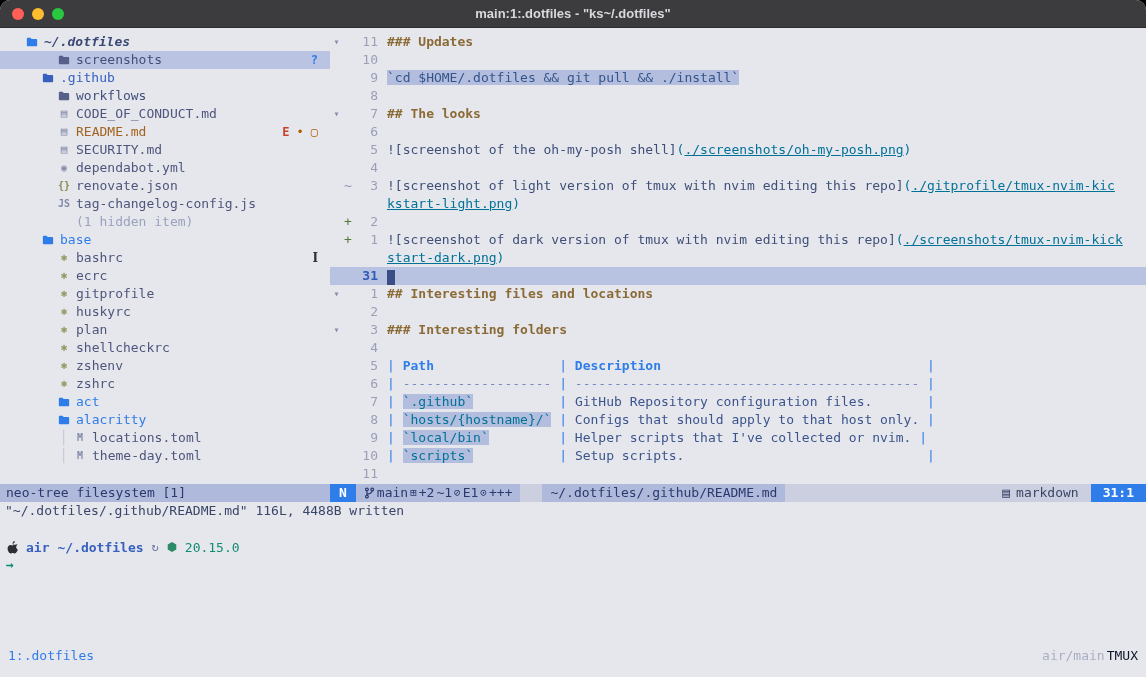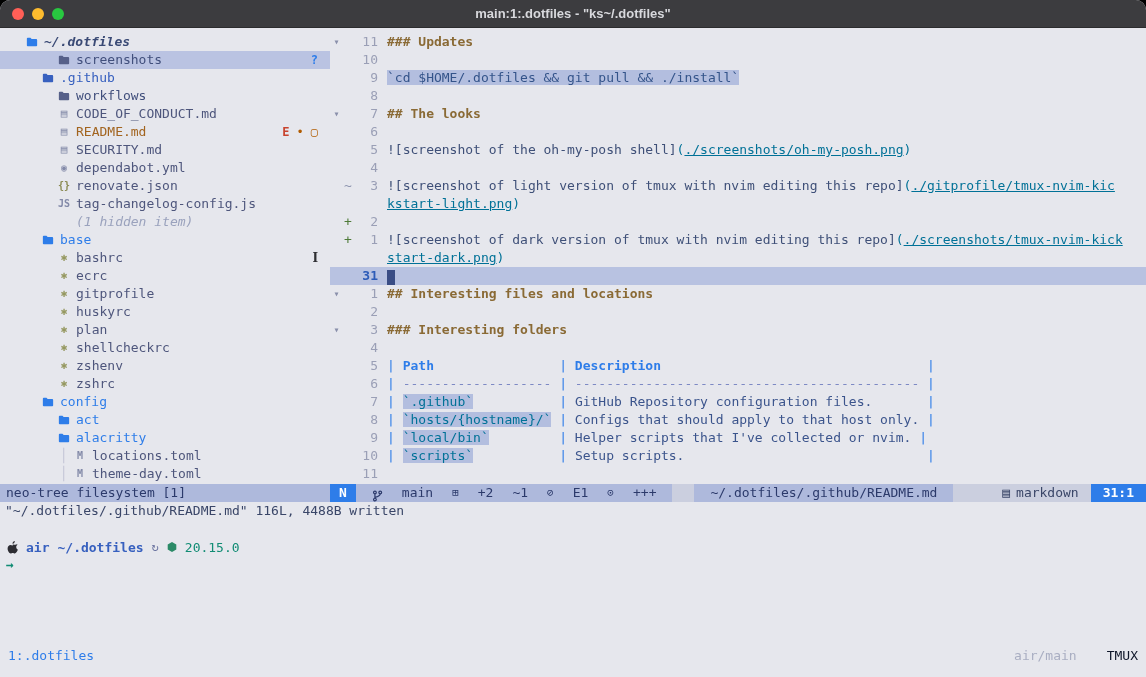--- a/index.html
+++ b/index.html
@@ -34,21 +34,21 @@
   .guide{width:16px;flex:none;text-align:center;color:#c3c6d6}
   .lbl{color:var(--filec)}
   .trow.root .lbl{color:#3a4a75;font-weight:bold;font-style:italic}
   .trow.root .icn,.trow.dir .icn{color:var(--blue)}
   .trow.dir .lbl{color:var(--blue)}
   .trow.dir-open .icn{color:#3760bf}
   .trow.dir-open .lbl{color:#3760bf}
   .trow.dir-plain .icn{color:#566089}
   .trow.dir-plain .lbl{color:#414f7c}
   .trow.file-mod .lbl{color:var(--filemod)}
-  .trow.hidden .lbl{color:var(--hiddenc);font-style:italic}
+  .trow.hidden .lbl{color:var(--hiddenc);}
   .icn-shell{color:#959860;font-size:11px}
   .icn-js,.icn-toml{font-size:10px;font-weight:bold}
   .icn-json{font-size:10px;font-weight:bold;color:#8a8a52}
   .icn-markdown{font-size:11px}
   .icn-yaml{font-size:10px}
   .badges{margin-left:auto;margin-right:12px;display:flex;gap:7px}
   .badge{font-size:12px}
   .b-blue{color:var(--blue);font-weight:bold}
   .b-red{color:var(--red);font-weight:bold}
   .b-orange{color:var(--orange)}
@@ -75,21 +75,21 @@
   .sg-urlu{color:var(--teal);text-decoration:underline}
   .sg-pipe{color:var(--blue)}
   .sg-th{color:var(--blue);font-weight:bold}
   .sg-cell{color:var(--cellc)}
   .sg-dash{color:var(--dashc)}
   .sg-plain{color:var(--cellc)}
   
   .statusline{position:absolute;left:0;right:0;bottom:0;height:18px;display:flex;
     align-items:stretch;line-height:18px;background:var(--slbg);color:var(--slfg)}
   .sl-mode{background:var(--blue);color:#fff;font-weight:bold;padding:0 9px}
-  .sl-seg{background:var(--segbg);padding:0 16px;display:flex;gap:19px;align-items:flex-end}
+  .sl-seg{background:var(--segbg);padding:0 8px;display:flex;gap:2px;align-items:center}
   .sl-path{margin-left:22px}
   .sl-fill{flex:1}
   .sl-ico{display:inline-flex;align-items:center;font-size:11px;color:var(--slfg)}
   .sl-ft{display:flex;gap:6px;align-items:center;padding:0 12px;color:#3a4668}
   .sl-pos{background:var(--blue);color:#fff;font-weight:bold;padding:0 12px;display:flex;align-items:center}
   
   .cmdline{position:absolute;top:474px;left:0;right:0;height:18px;line-height:18px;
     color:#3a4668;padding-left:5px;white-space:pre}
   .prompt-line{position:absolute;top:510px;left:6px;height:18px;display:flex;gap:8px;align-items:center}
   .p-host,.p-cwd{color:#3760bf;font-weight:bold}
@@ -97,21 +97,21 @@
   .p-node{color:#2b8a67;display:inline-flex;align-items:center}
   .p-ver{color:var(--green)}
   .apple{color:#2d2d33;display:inline-flex;align-items:center}
   .prompt-arrow{position:absolute;top:528px;left:6px;height:18px;line-height:18px;
     color:var(--green);font-weight:bold}
   
   .tmuxbar{position:absolute;top:617px;left:0;right:0;height:20px;display:flex;
     align-items:center;padding:0 8px}
   .tm-left{color:var(--blue)}
   .tm-fill{flex:1}
-  .tm-session{color:#a9aec2;margin-right:30px}
+  .tm-session{color:#a9aec2;margin-right:2px}
   .tm-label{color:#0f172a}
 </style>
 </head>
 <body>
 
 <div class="window">
   <div class="titlebar">
     <div class="lights">
       <span class="light l-red"></span>
       <span class="light l-yellow"></span>
@@ -147,23 +147,20 @@
                 <path fill="currentColor" d="M1 1.5C1 .9 1.4.5 2 .5h3.2l1.4 1.6H12c.6 0 1 .4 1 1v6.4c0 .6-.4 1-1 1H2c-.6 0-1-.4-1-1z"></path>
               </svg></span><span class="lbl">base</span></div>
           <div class="trow file" style="padding-left: 56px;"><span class="icn icn-shell">✱</span><span class="lbl">bashrc</span><span class="badges"><span class="badge b-ibeam">I</span></span></div>
           <div class="trow file" style="padding-left: 56px;"><span class="icn icn-shell">✱</span><span class="lbl">ecrc</span></div>
           <div class="trow file" style="padding-left: 56px;"><span class="icn icn-shell">✱</span><span class="lbl">gitprofile</span></div>
           <div class="trow file" style="padding-left: 56px;"><span class="icn icn-shell">✱</span><span class="lbl">huskyrc</span></div>
           <div class="trow file" style="padding-left: 56px;"><span class="icn icn-shell">✱</span><span class="lbl">plan</span></div>
           <div class="trow file" style="padding-left: 56px;"><span class="icn icn-shell">✱</span><span class="lbl">shellcheckrc</span></div>
           <div class="trow file" style="padding-left: 56px;"><span class="icn icn-shell">✱</span><span class="lbl">zshenv</span></div>
           <div class="trow file" style="padding-left: 56px;"><span class="icn icn-shell">✱</span><span class="lbl">zshrc</span></div>
-          <div class="trow dir" style="padding-left: 40px;"><span class="icn icn-folder"><svg width="12" height="10" viewBox="0 0 14 11">
-                <path fill="currentColor" d="M1 1.5C1 .9 1.4.5 2 .5h3.2l1.4 1.6H12c.6 0 1 .4 1 1v6.4c0 .6-.4 1-1 1H2c-.6 0-1-.4-1-1z"></path>
-              </svg></span><span class="lbl">config</span></div>
           <div class="trow dir" style="padding-left: 56px;"><span class="icn icn-folder"><svg width="12" height="10" viewBox="0 0 14 11">
                 <path fill="currentColor" d="M1 1.5C1 .9 1.4.5 2 .5h3.2l1.4 1.6H12c.6 0 1 .4 1 1v6.4c0 .6-.4 1-1 1H2c-.6 0-1-.4-1-1z"></path>
               </svg></span><span class="lbl">act</span></div>
           <div class="trow dir" style="padding-left: 56px;"><span class="icn icn-folder"><svg width="12" height="10" viewBox="0 0 14 11">
                 <path fill="currentColor" d="M1 1.5C1 .9 1.4.5 2 .5h3.2l1.4 1.6H12c.6 0 1 .4 1 1v6.4c0 .6-.4 1-1 1H2c-.6 0-1-.4-1-1z"></path>
               </svg></span><span class="lbl">alacritty</span></div>
           <div class="trow file" style="padding-left: 56px;"><span class="guide">│</span><span class="icn icn-toml">M</span><span class="lbl">locations.toml</span></div>
           <div class="trow file" style="padding-left: 56px;"><span class="guide">│</span><span class="icn icn-toml">M</span><span class="lbl">theme-day.toml</span></div>
         </div>
       <div class="sidebar-status">neo-tree filesystem [1]</div>

